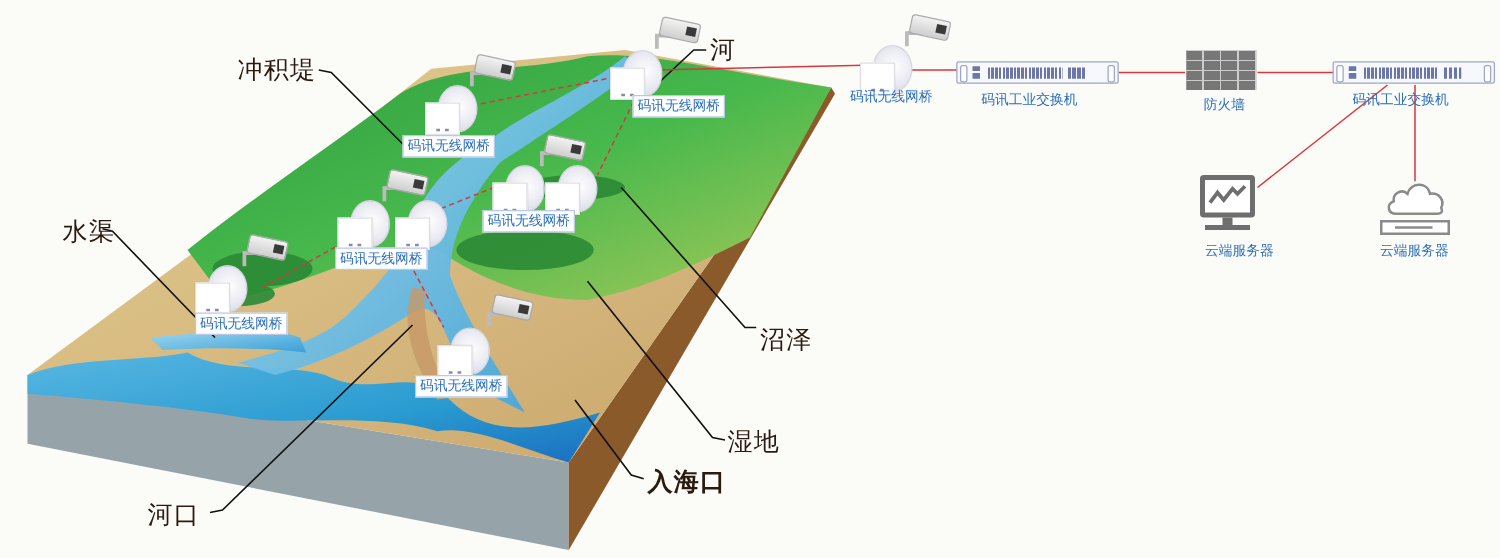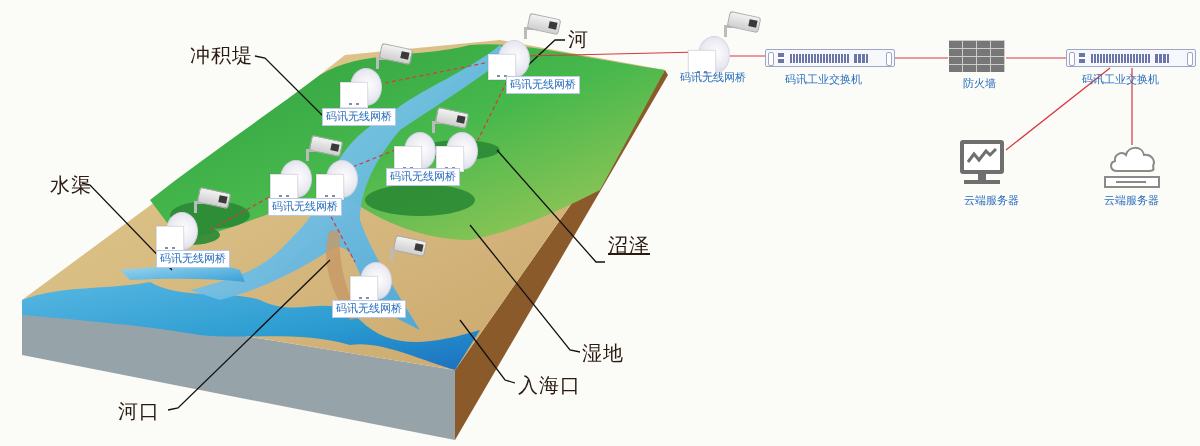--- a/index.html
+++ b/index.html
@@ -160,23 +160,23 @@
       <line x1="895" y1="58" x2="948" y2="58"></line>
       <line x1="1006" y1="58" x2="1068" y2="58"></line>
       <line x1="1110" y1="68" x2="1006" y2="150"></line>
       <line x1="1132" y1="68" x2="1132" y2="145"></line>
     </g>
   </svg>
 
   <span class="geo-label" style="left:568px;top:26px;">河</span>
   <span class="geo-label" style="left:190px;top:42px;">冲积堤</span>
   <span class="geo-label" style="left:50px;top:172px;">水渠</span>
-  <span class="geo-label" style="left:608px;top:232px;text-decoration:underline;">沼泽</span>
+  <span class="geo-label" style="left:608px;top:258px;">沼泽</span>
   <span class="geo-label" style="left:582px;top:340px;">湿地</span>
-  <span class="geo-label" style="left:518px;top:372px;">入海口</span>
+  <span class="geo-label" style="left:518px;top:372px;font-weight:bold;">入海口</span>
   <span class="geo-label" style="left:118px;top:398px;">河口</span>
 
   <div class="camera" style="left:372px;top:46px;">
       <div class="arm"></div>
       <div class="body"></div>
     </div>
   <div class="bridge" style="left:340px;top:68px;">
       <div class="dish"></div>
       <div class="box"></div>
     </div>

